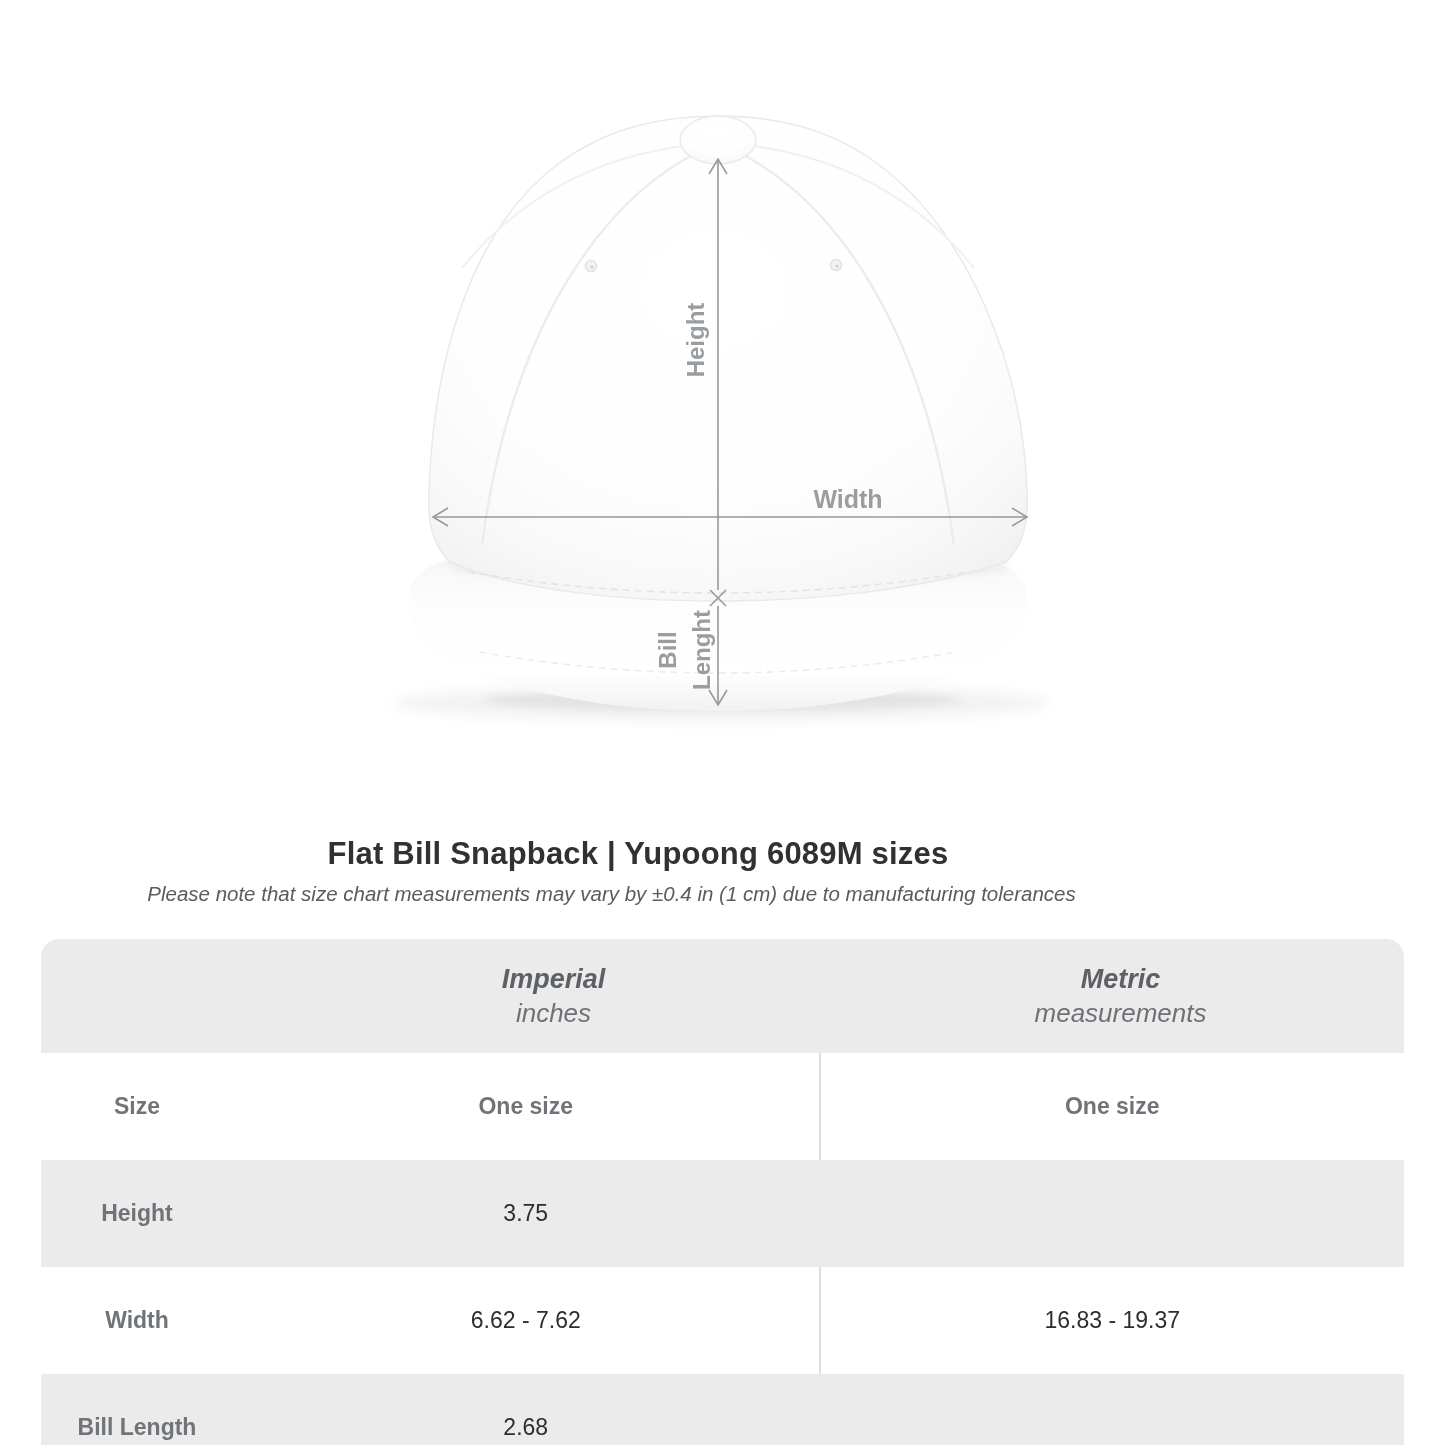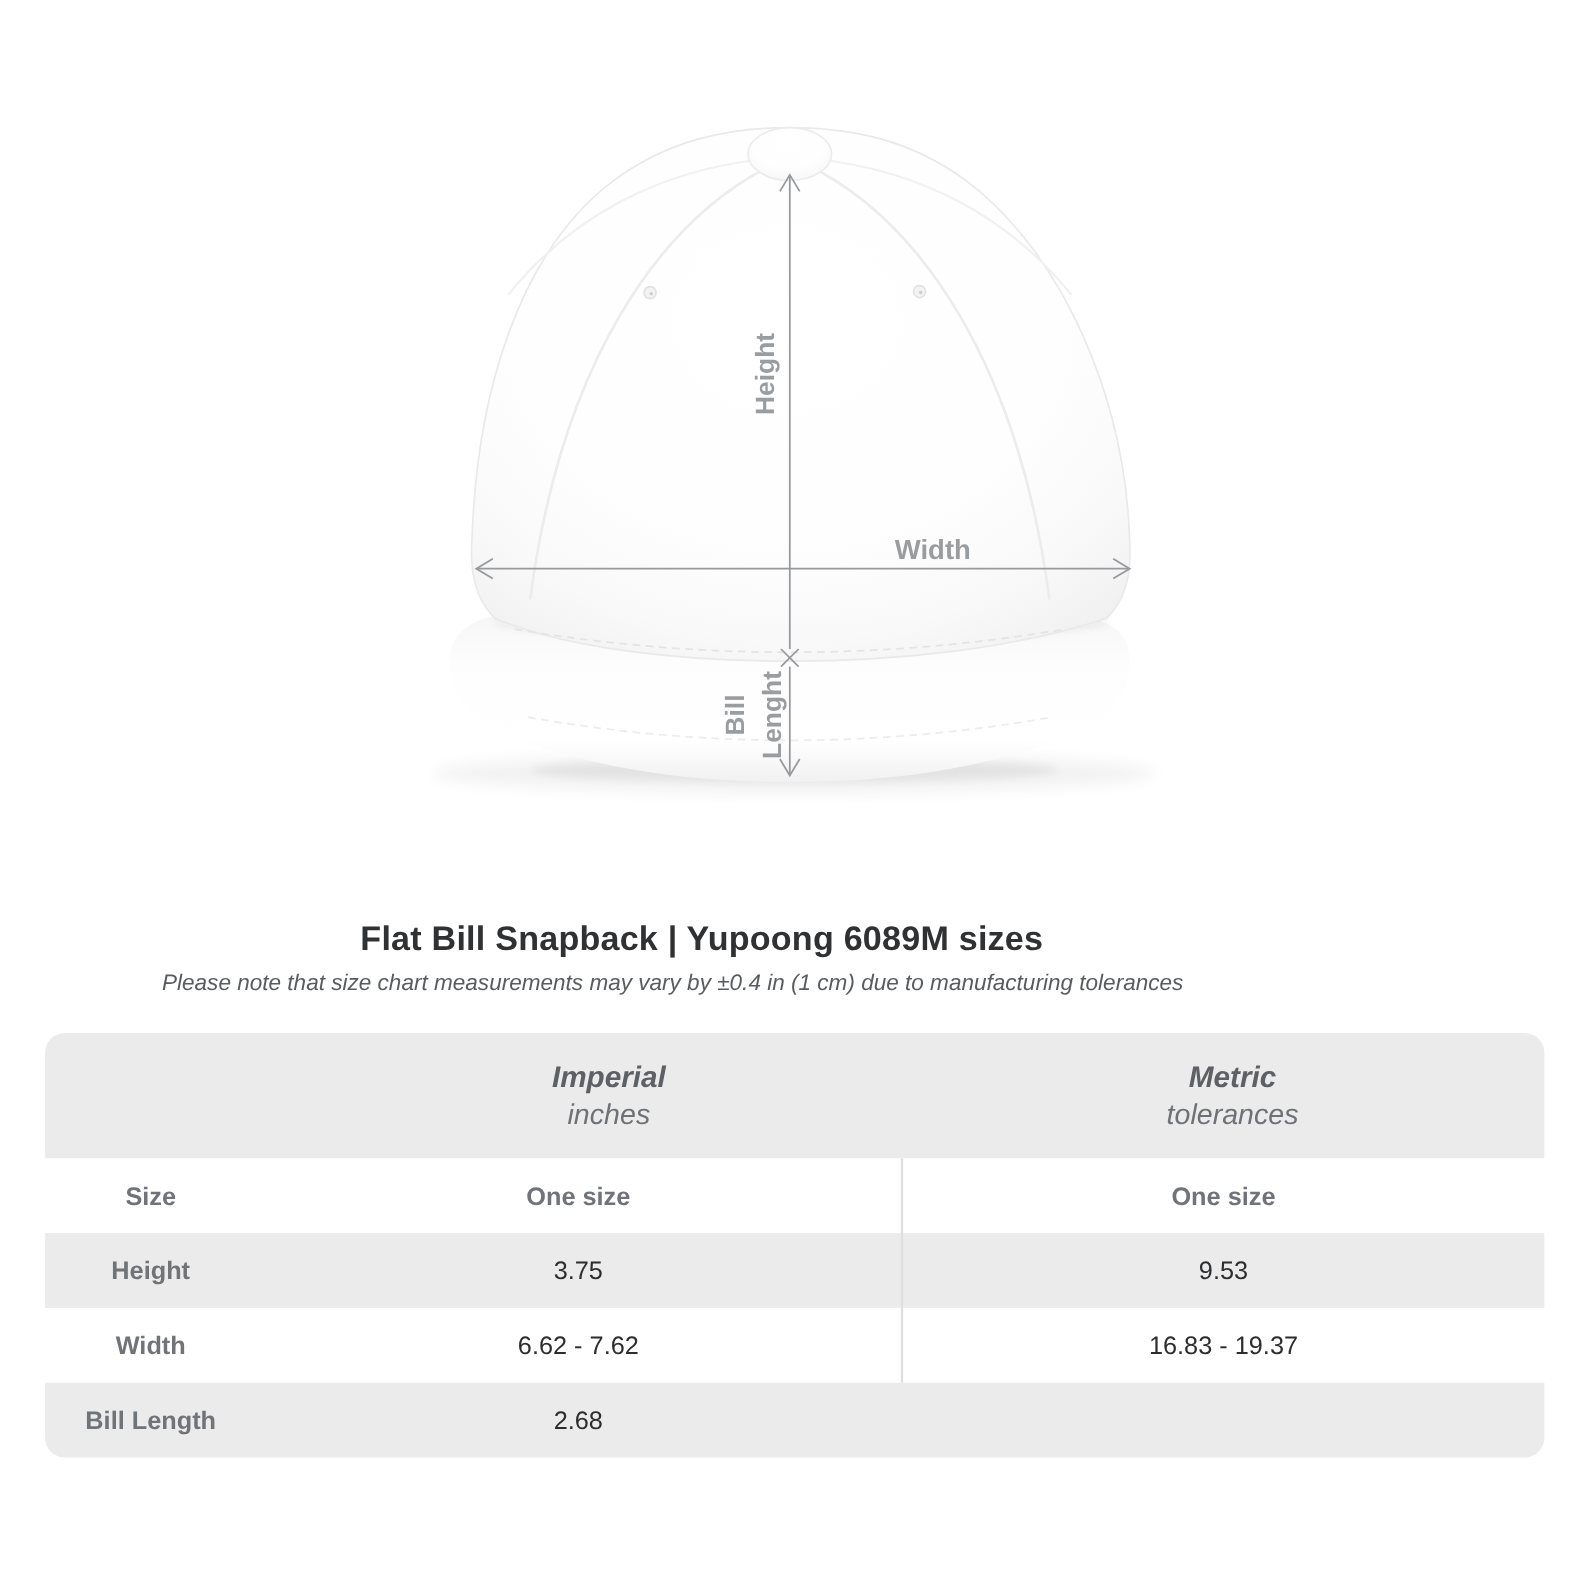--- a/index.html
+++ b/index.html
@@ -17,21 +17,21 @@
                  font-size:20.5px;font-style:italic;color:#595c5e;}
 
   
   .size-table{position:absolute;left:41px;top:939px;width:1363px;border-radius:18px;}
   .t-header{display:grid;grid-template-columns:192px 1fr 1fr;height:114px;
             background:#ebebeb;border-radius:18px 18px 0 0;align-items:center;padding-left:37px;}
   .t-header .hcell{display:flex;flex-direction:column;align-items:center;justify-content:center;gap:3px;}
   .h-main{font-size:27px;font-weight:bold;font-style:italic;color:#5d6165;}
   .h-sub{font-size:26px;font-style:italic;color:#6e7276;}
 
-  .t-row{display:grid;grid-template-columns:192px 1fr 1fr;height:68px;}
+  .t-row{display:grid;grid-template-columns:192px 1fr 1fr;height:107px;}
   .t-row.alt{background:#ebebeb;}
   .t-row.last{border-radius:0 0 18px 18px;}
   .cell{display:flex;align-items:center;justify-content:center;font-size:23px;height:100%;}
   .cell.value + .cell.value{border-left:2px solid #dedede;}
   .cell.value:first-of-type{border-left:2px solid #dedede;}
   .row-label{font-weight:bold;color:#707478;}
   .val{color:#2c2d2f;}
   .val.emph{font-weight:bold;color:#707478;}
 </style>
 </head>
@@ -133,41 +133,38 @@
 
   <div class="size-table">
     <div class="t-header">
       <div class="hcell"></div>
       <div class="hcell">
         <div class="h-main">Imperial</div>
         <div class="h-sub">inches</div>
       </div>
       <div class="hcell">
         <div class="h-main">Metric</div>
-        <div class="h-sub">tolerances</div>
+        <div class="h-sub">measurements</div>
       </div>
     </div>
 
     <div class="t-row">
       <div class="cell row-label">Size</div>
       <div class="cell value">
           <span class="val emph">One size</span>
         </div>
       <div class="cell value">
           <span class="val emph">One size</span>
         </div>
     </div>
 
     <div class="t-row alt">
       <div class="cell row-label">Height</div>
       <div class="cell value">
           <span class="val">3.75</span>
-        </div>
-      <div class="cell value">
-          <span class="val">9.53</span>
         </div>
     </div>
 
     <div class="t-row">
       <div class="cell row-label">Width</div>
       <div class="cell value">
           <span class="val">6.62 - 7.62</span>
         </div>
       <div class="cell value">
           <span class="val">16.83 - 19.37</span>

